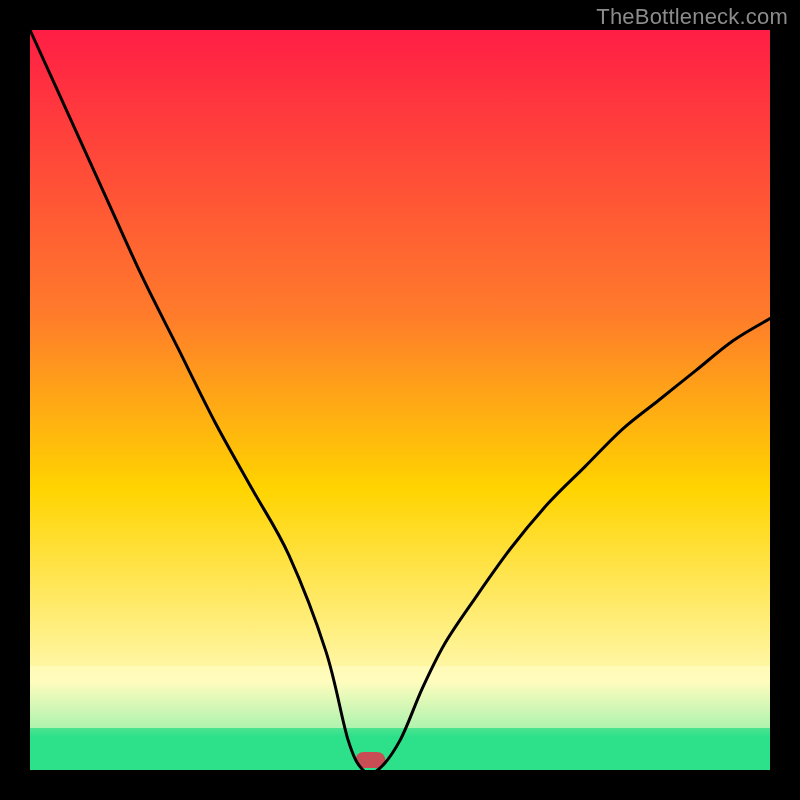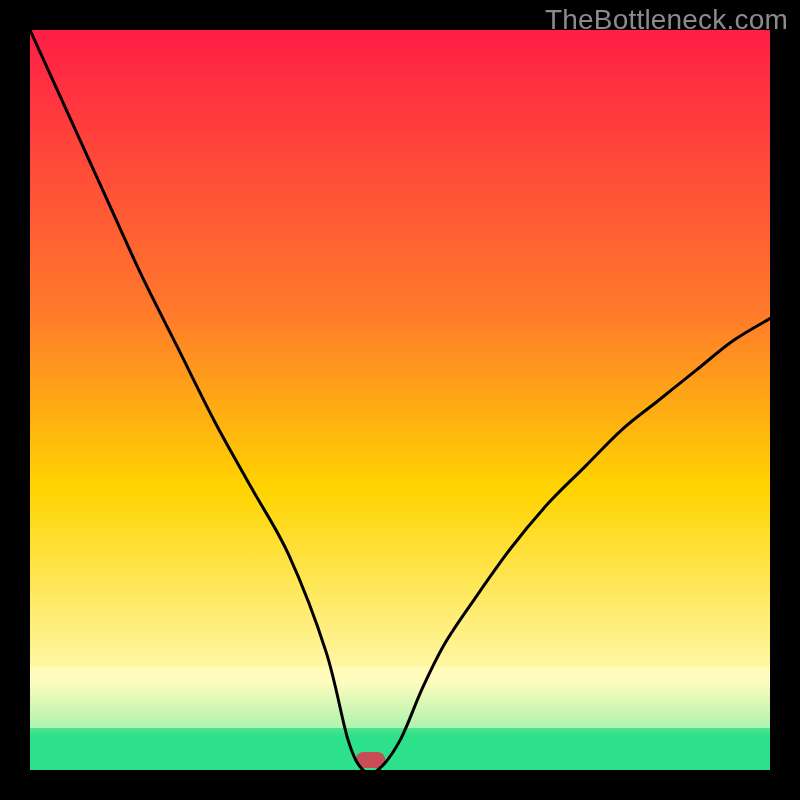--- a/index.html
+++ b/index.html
@@ -17,21 +17,21 @@
     left: 0;
     width: 800px;
     height: 800px;
     background: #000;
   }
   .watermark {
     position: absolute;
     top: 4px;
     right: 12px;
     color: #8b8b8b;
-    font-size: 28px;
+    font-size: 22px;
     font-weight: 500;
     letter-spacing: 0.2px;
   }
   .plot {
     position: absolute;
     top: 30px;
     left: 30px;
     width: 740px;
     height: 740px;
   }

